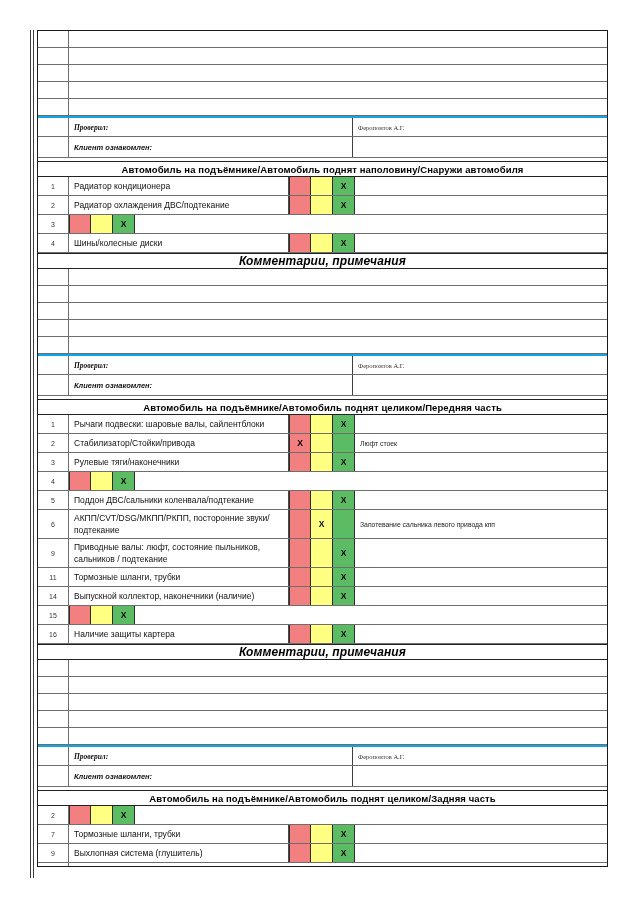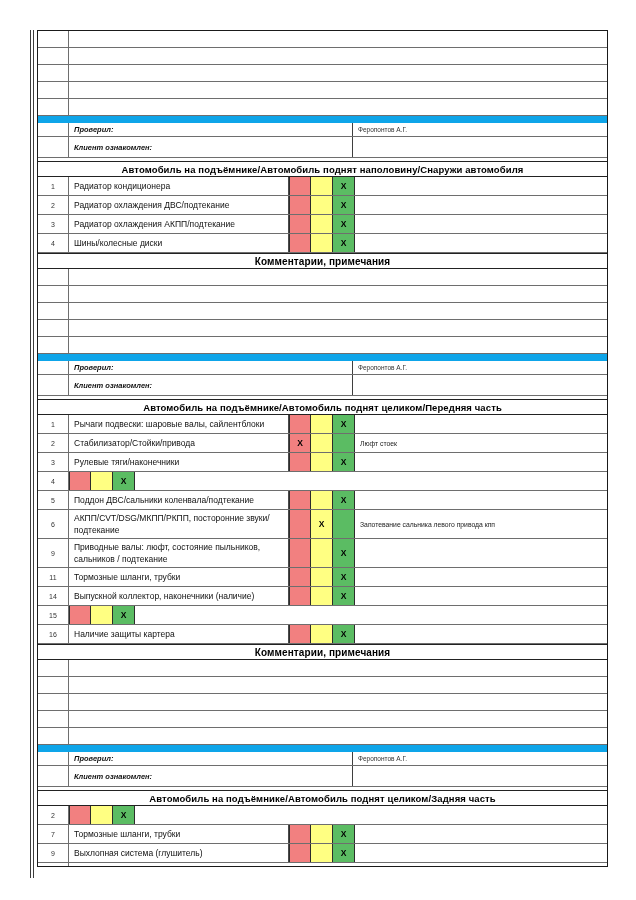--- a/index.html
+++ b/index.html
@@ -12,34 +12,34 @@
   .guide.g1{left:30px;}
   .guide.g2{left:33px;}
   #tbl{
     position:absolute;left:37px;top:30px;width:569px;
     border:1px solid #1a1a1a;background:#fff;
   }
   .trow{display:flex;align-items:stretch;border-bottom:1px solid #6e6e6e;box-sizing:border-box;background:#fff;}
   .cell{box-sizing:border-box;min-width:0;}
   .h-empty{height:17px;}
   .h-sign{height:21px;}
-  .thick-top{border-top:7px solid #0ea5e9;}
+  .thick-top{border-top:2px solid #0ea5e9;font-family:Liberation Serif, serif;}
   .h-header{height:16px;border-top:1px solid #222;border-bottom:1px solid #222;}
   .gap{height:3px;border-bottom:none;}
   .h-item{min-height:19px;}
   .h-end{height:3px;border-bottom:none;}
   .c-num{width:31px;border-right:1px solid #6e6e6e;display:flex;align-items:center;justify-content:center;
          font-size:7px;color:#333;flex:0 0 auto;}
   .c-rest{flex:1;}
   .c-signlabel{width:284px;flex:0 0 auto;border-right:1px solid #3f3f3f;display:flex;align-items:center;
                padding-left:5px;font-size:7.5px;font-weight:bold;font-style:italic;color:#101010;}
   .c-signvalue{flex:1;display:flex;align-items:center;padding-left:5px;font-size:6.5px;color:#333;}
   .c-title{flex:1;display:flex;align-items:center;justify-content:center;
            font-size:9.5px;font-weight:bold;color:#000;letter-spacing:0.1px;}
-  .comments-title{font-size:10px;}
+  .comments-title{font-style:italic;font-size:12px;}
   .c-label{width:220px;flex:0 0 auto;border-right:1px solid #4a4a4a;padding:3px 4px 2px 5px;
            font-size:8.5px;line-height:11.5px;color:#101010;display:flex;align-items:center;}
   .c-color{width:22px;flex:0 0 auto;border-right:1px solid #2c2c2c;border-left:1px solid #2c2c2c;
            margin-left:-1px;display:flex;align-items:center;justify-content:center;}
   .c-color.red{margin-left:0;}
   .c-color.yellow,.c-color.green{width:23px;}
   .x-mark{font-size:8.5px;font-weight:bold;color:#000;line-height:1;}
   .c-comment{flex:1;display:flex;align-items:center;padding-left:5px;font-size:6.8px;color:#222;}
 </style>
 </head>
@@ -98,21 +98,20 @@
       <div class="cell c-label">Радиатор охлаждения ДВС/подтекание</div>
       <div class="cell c-color red" style="background: rgb(242, 128, 128);"></div>
       <div class="cell c-color yellow" style="background: rgb(255, 255, 130);"></div>
       <div class="cell c-color green" style="background: rgb(91, 188, 99);">
         <div class="x-mark">X</div>
       </div>
       <div class="cell c-comment"></div>
     </div>
     <div class="trow h-item">
       <div class="cell c-num">3</div>
-      <div class="cell c-label">Радиатор охлаждения АКПП/подтекание</div>
       <div class="cell c-color red" style="background: rgb(242, 128, 128);"></div>
       <div class="cell c-color yellow" style="background: rgb(255, 255, 130);"></div>
       <div class="cell c-color green" style="background: rgb(91, 188, 99);">
         <div class="x-mark">X</div>
       </div>
       <div class="cell c-comment"></div>
     </div>
     <div class="trow h-item">
       <div class="cell c-num">4</div>
       <div class="cell c-label">Шины/колесные диски</div>

